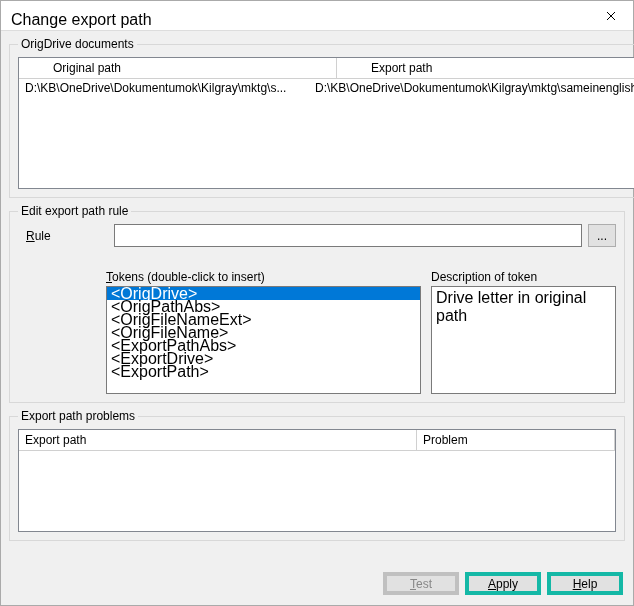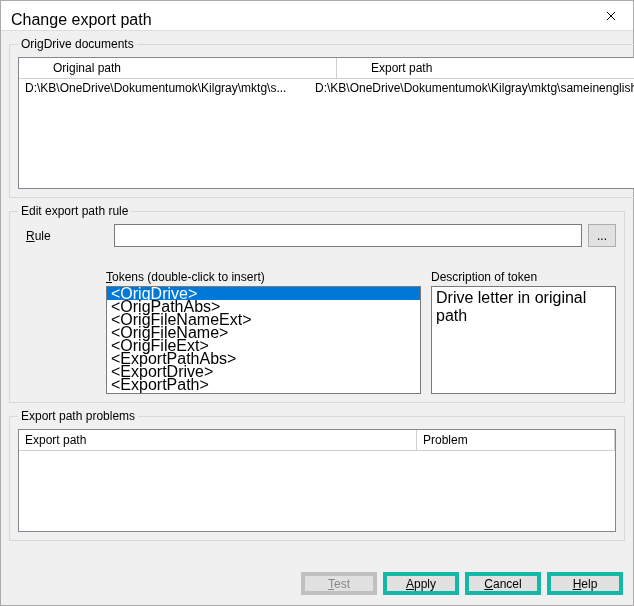--- a/index.html
+++ b/index.html
@@ -232,21 +232,20 @@
         <button class="browse-btn">...</button>
       </div>
       <div class="tokens-row">
         <div class="tokens-col">
           <span class="col-label"><span class="u">T</span>okens (double-click to insert)</span>
           <div class="listbox">
             <div class="list-item selected">&lt;OrigDrive&gt;</div>
             <div class="list-item">&lt;OrigPathAbs&gt;</div>
             <div class="list-item">&lt;OrigFileNameExt&gt;</div>
             <div class="list-item">&lt;OrigFileName&gt;</div>
-            <div class="list-item">&lt;OrigFileExt&gt;</div>
             <div class="list-item">&lt;ExportPathAbs&gt;</div>
             <div class="list-item">&lt;ExportDrive&gt;</div>
             <div class="list-item">&lt;ExportPath&gt;</div>
           </div>
         </div>
         <div class="desc-col">
           <span class="col-label">Description of token</span>
           <div class="desc-box">Drive letter in original path</div>
         </div>
       </div>
@@ -260,17 +259,16 @@
           <div class="prob-header-cell col-problem">Problem</div>
         </div>
       </div>
     </fieldset>
 
   </div>
 
   <div class="button-bar">
     <button class="btn" disabled=""><span class="u">T</span>est</button>
     <button class="btn"><span class="u">A</span>pply</button>
-    <button class="btn"><span class="u">C</span>ancel</button>
     <button class="btn"><span class="u">H</span>elp</button>
   </div>
 
 </div>
 
 </body></html>

